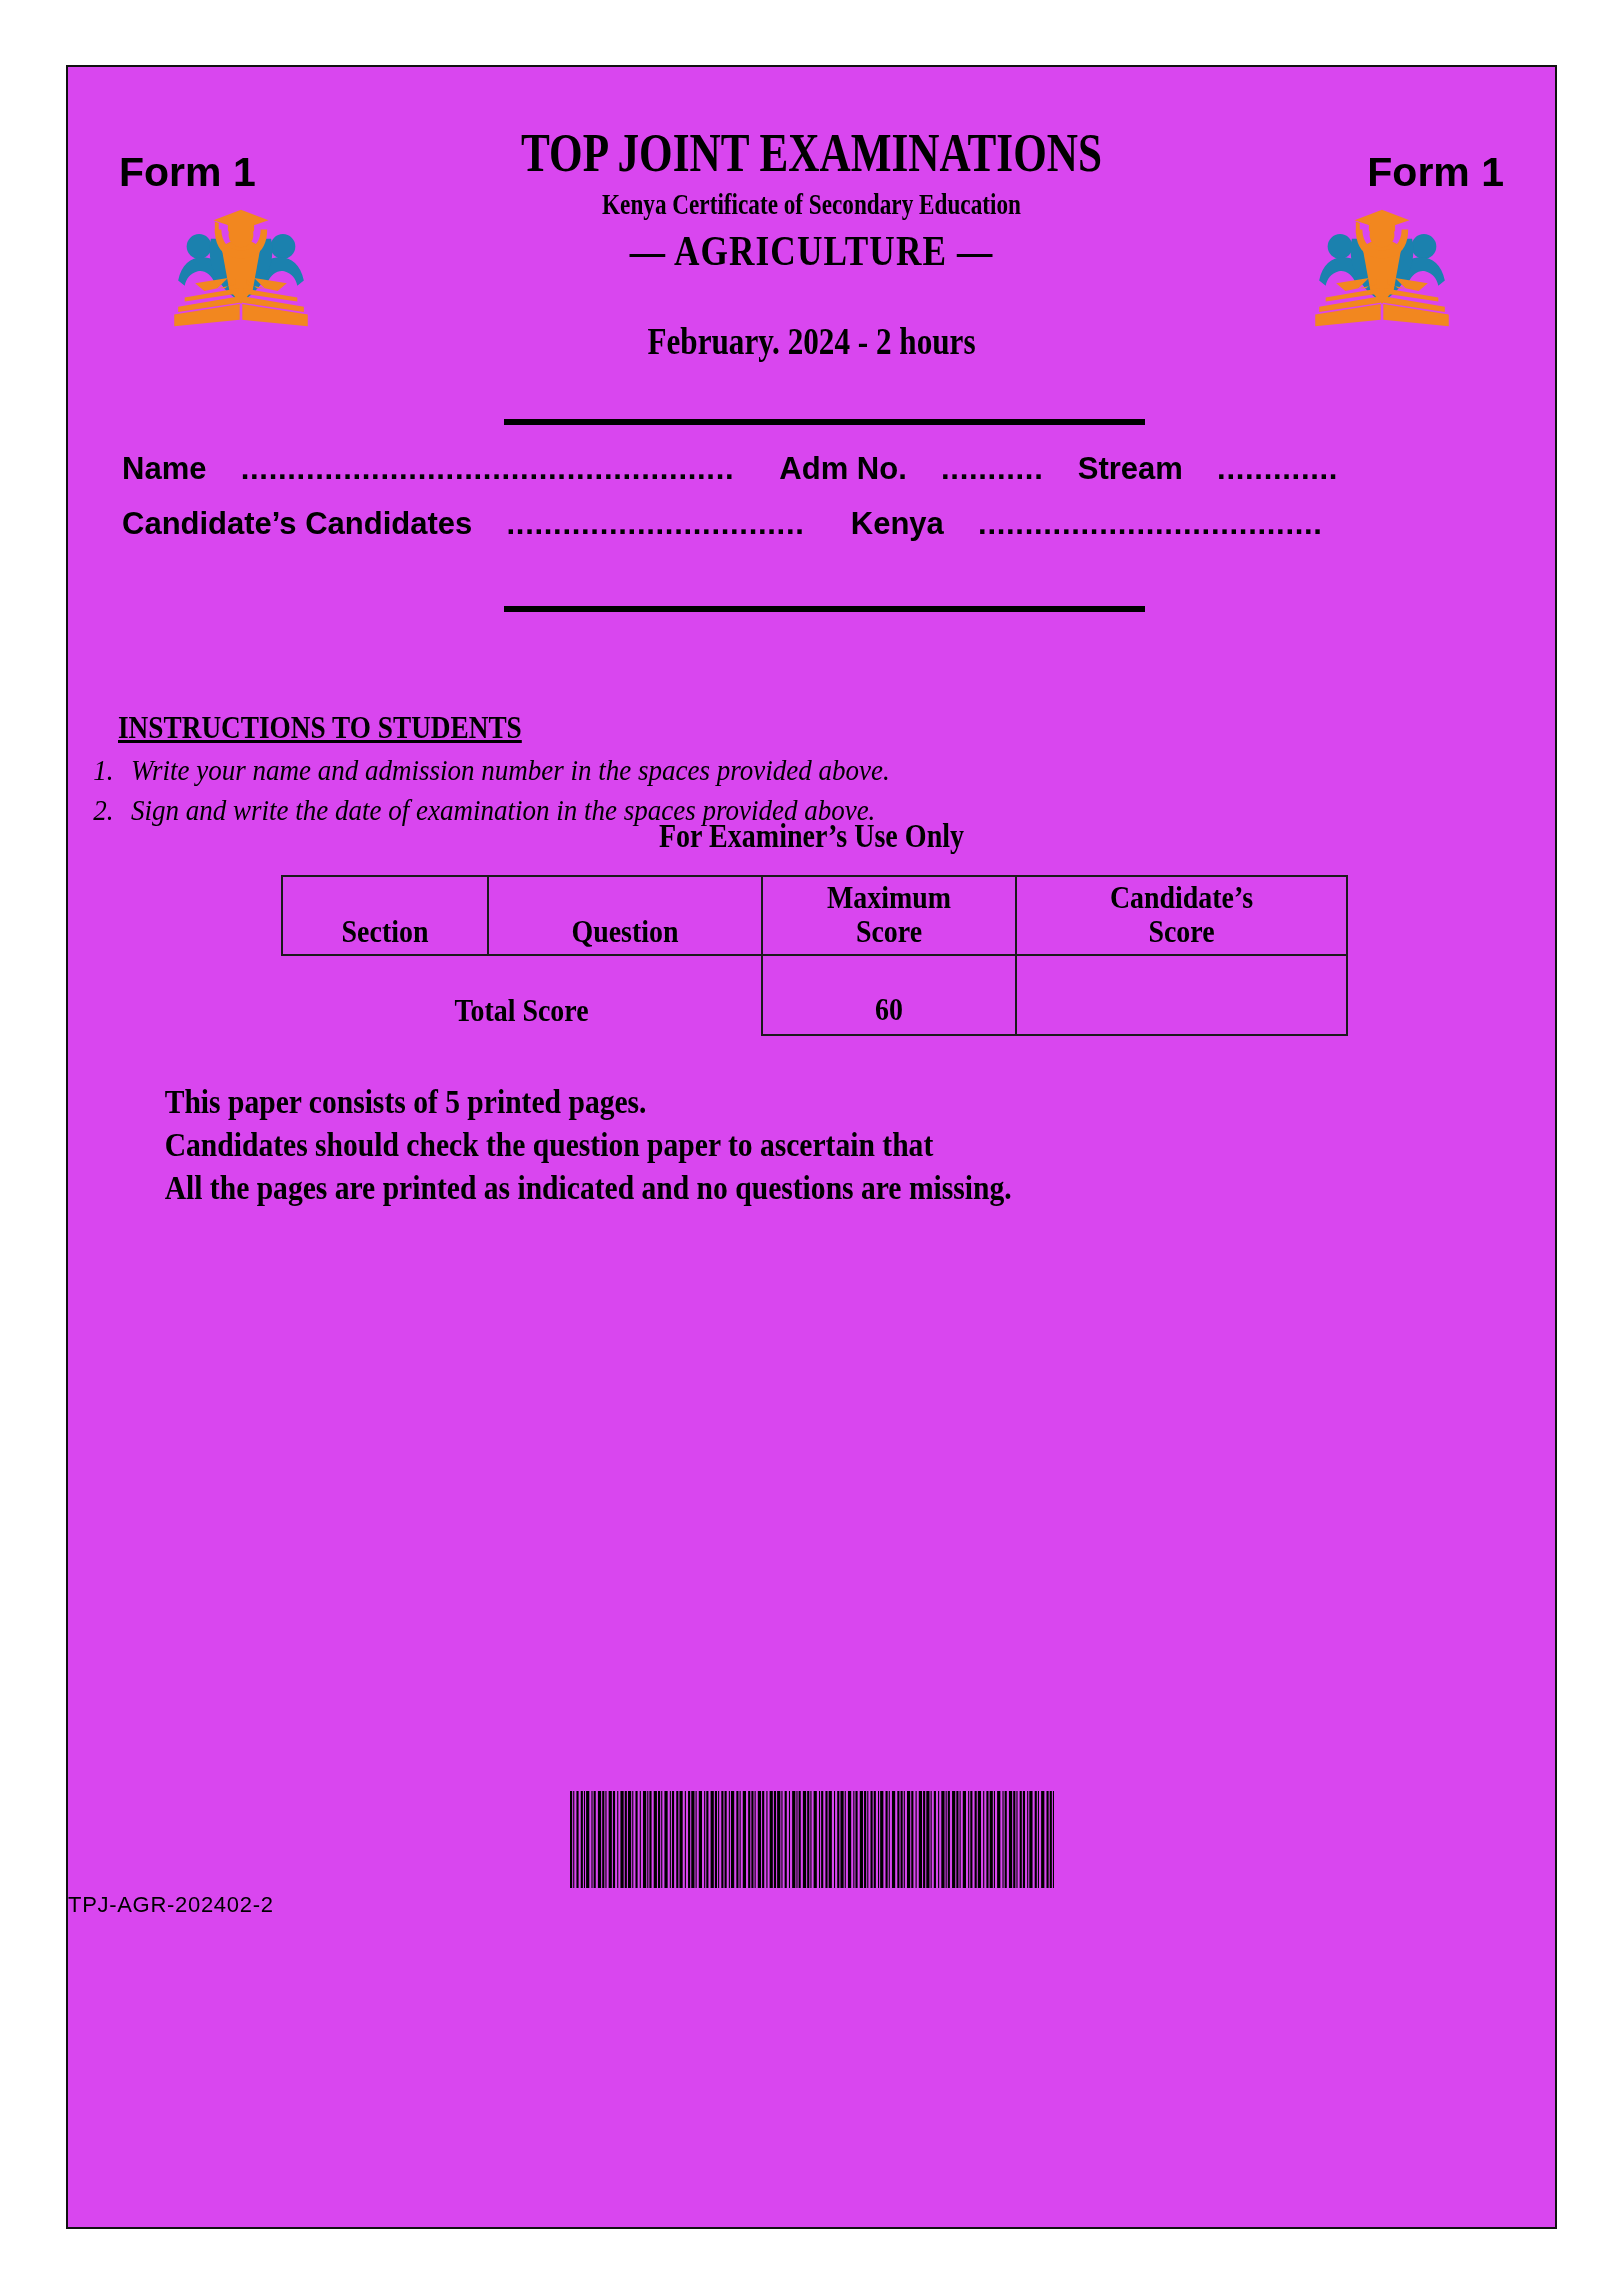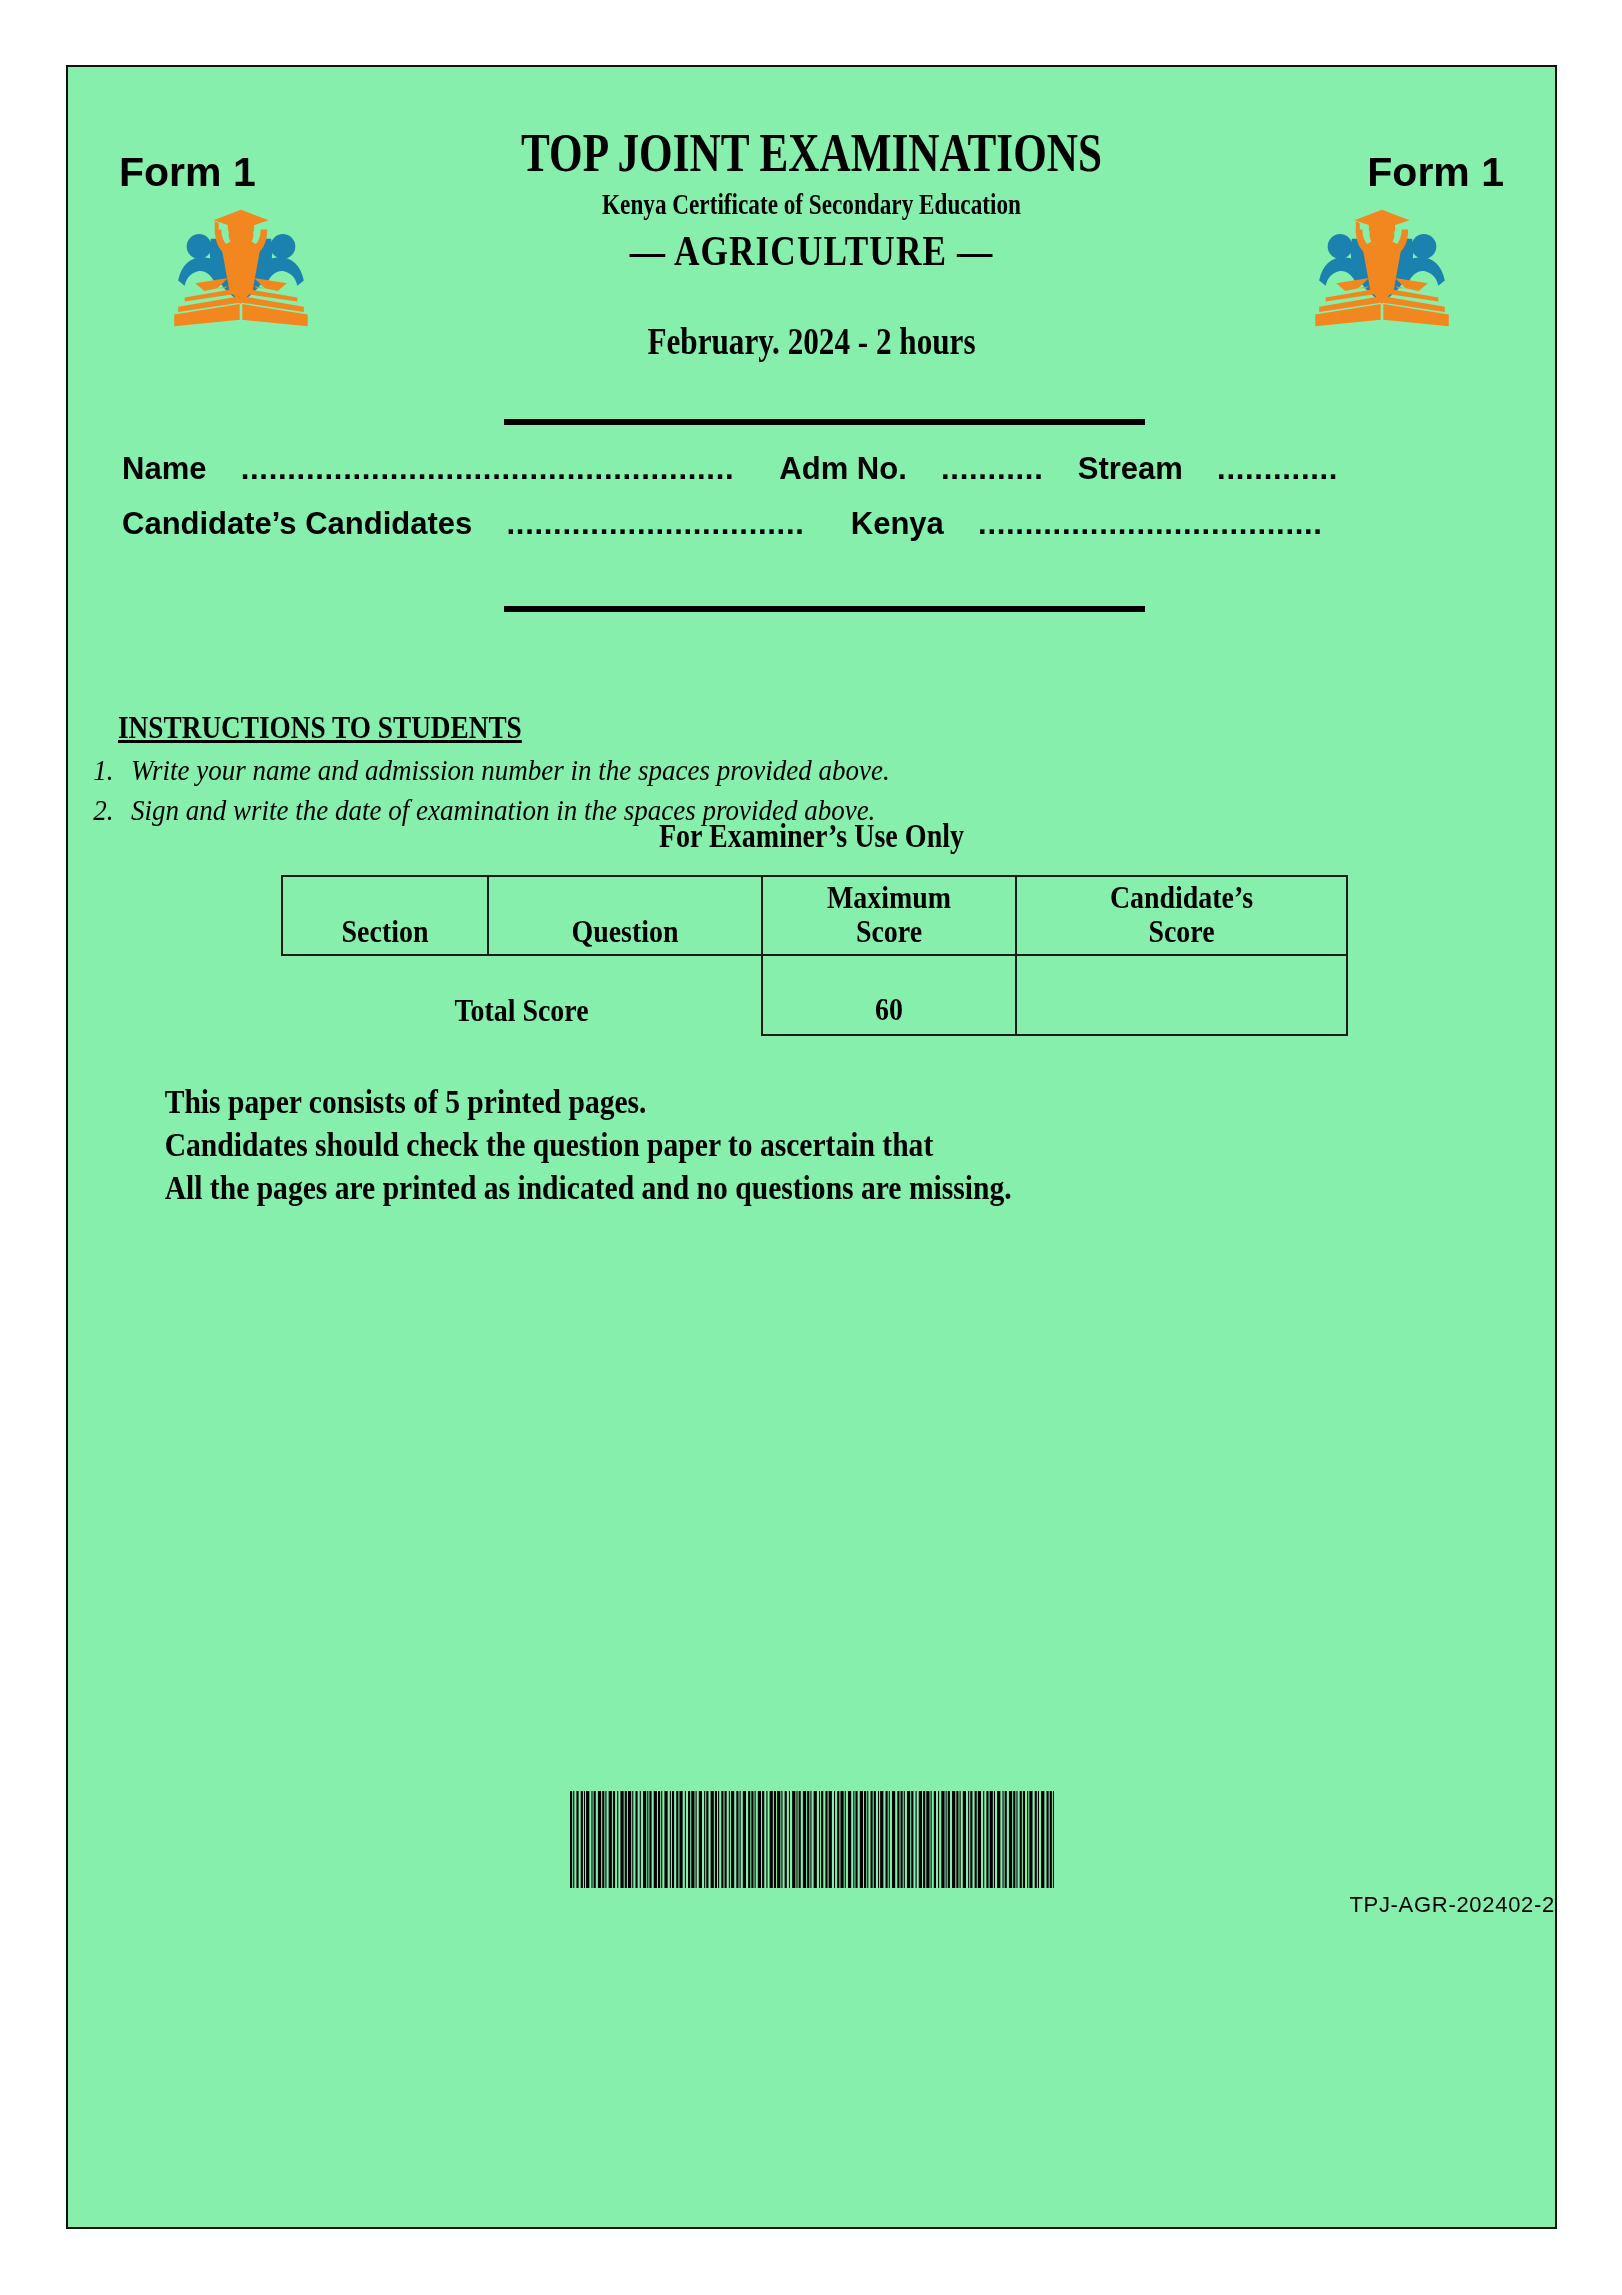--- a/index.html
+++ b/index.html
@@ -19,21 +19,21 @@
 
   
   #page-frame {
     position: absolute;
     left: 66px;
     top: 65px;
     width: 1491px;
     height: 2164px;
     border: 2.6px solid #111111;
     box-sizing: border-box;
-    background: #86efac;
+    background: #d946ef;
   }
 
   
   #header-block {
     position: absolute;
     left: 0;
     top: 0;
     width: 100%;
     height: 366px;
   }
@@ -279,21 +279,21 @@
     transform: scaleX(0.87);
     white-space: nowrap;
   }
 
   
   #barcode-block {
     position: absolute;
     left: 0;
     top: 1724px;
     width: 100%;
-    text-align: right;
+    text-align: left;
   }
   #barcode-bars {
     display: block;
     margin: 0 auto;
     width: 484px;
     height: 97px;
   }
   #barcode-label {
     display: block;
     margin-top: 3.9px;

